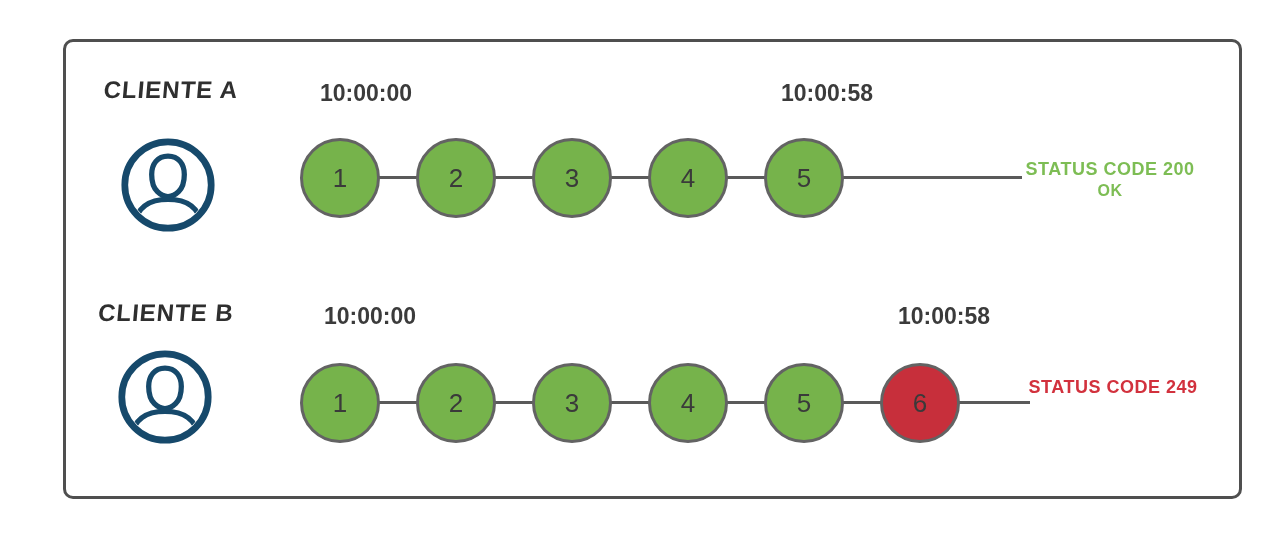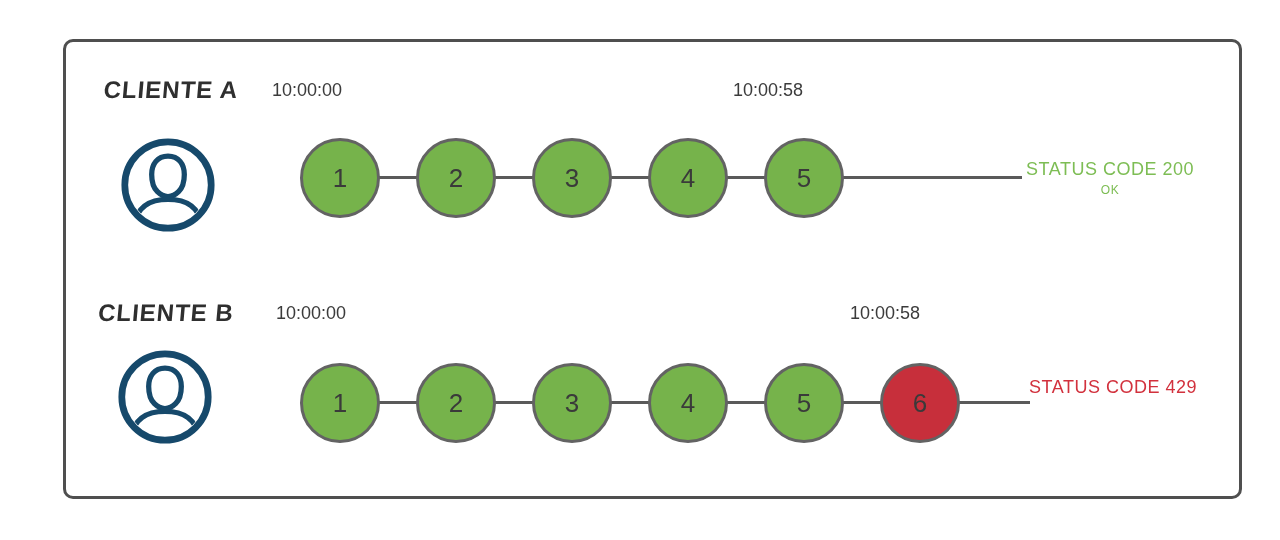--- a/index.html
+++ b/index.html
@@ -42,23 +42,23 @@
   .avatar {
     position: absolute;
     width: 96px;
     height: 96px;
   }
   .avatar.a { left: 120px; top: 137px; }
   .avatar.b { left: 117px; top: 349px; }
   .timestamp {
     position: absolute;
     width: 140px;
-    text-align: left;
-    font-size: 18px;
-    font-weight: normal;
+    text-align: right;
+    font-size: 23px;
+    font-weight: bold;
     color: #3b3b3b;
     white-space: nowrap;
   }
   .timestamp.a-start { left: 272px; top: 80px; }
   .timestamp.a-end   { left: 733px; top: 80px; }
   .timestamp.b-start { left: 276px; top: 303px; }
   .timestamp.b-end   { left: 850px; top: 303px; }
   .wire {
     position: absolute;
     height: 3px;
@@ -80,27 +80,27 @@
     font-size: 26px;
     color: #3a3a3a;
   }
   .circle[data-state="blocked"] { background: #c72f3b; }
   .row-a .circle { top: 138px; }
   .row-b .circle { top: 363px; }
   .status {
     position: absolute;
     width: 190px;
     text-align: center;
-    font-weight: normal;
+    font-weight: bold;
     letter-spacing: 0.5px;
     line-height: 21px;
     white-space: nowrap;
   }
   .status .l1 { font-size: 18px; }
-  .status .l2 { font-size: 12px; }
+  .status .l2 { font-size: 16px; }
   .status.success { color: #7dbd54; left: 1015px; top: 159px; }
   .status.error   { color: #d2313d; left: 1018px; top: 377px; }
 </style>
 </head>
 <body>
 
 <div class="stage">
   <div class="frame"></div>
 
   <div class="row-a">
@@ -158,16 +158,16 @@
     <div class="wire b"></div>
 
     <div class="circle" style="left:300px" data-state="allowed">1</div>
     <div class="circle" style="left:416px" data-state="allowed">2</div>
     <div class="circle" style="left:532px" data-state="allowed">3</div>
     <div class="circle" style="left:648px" data-state="allowed">4</div>
     <div class="circle" style="left:764px" data-state="allowed">5</div>
     <div class="circle" style="left:880px" data-state="blocked">6</div>
 
     <div class="status error">
-      <div class="l1">STATUS CODE 429</div>
+      <div class="l1">STATUS CODE 249</div>
     </div>
   </div>
 </div>
 
 </body></html>

